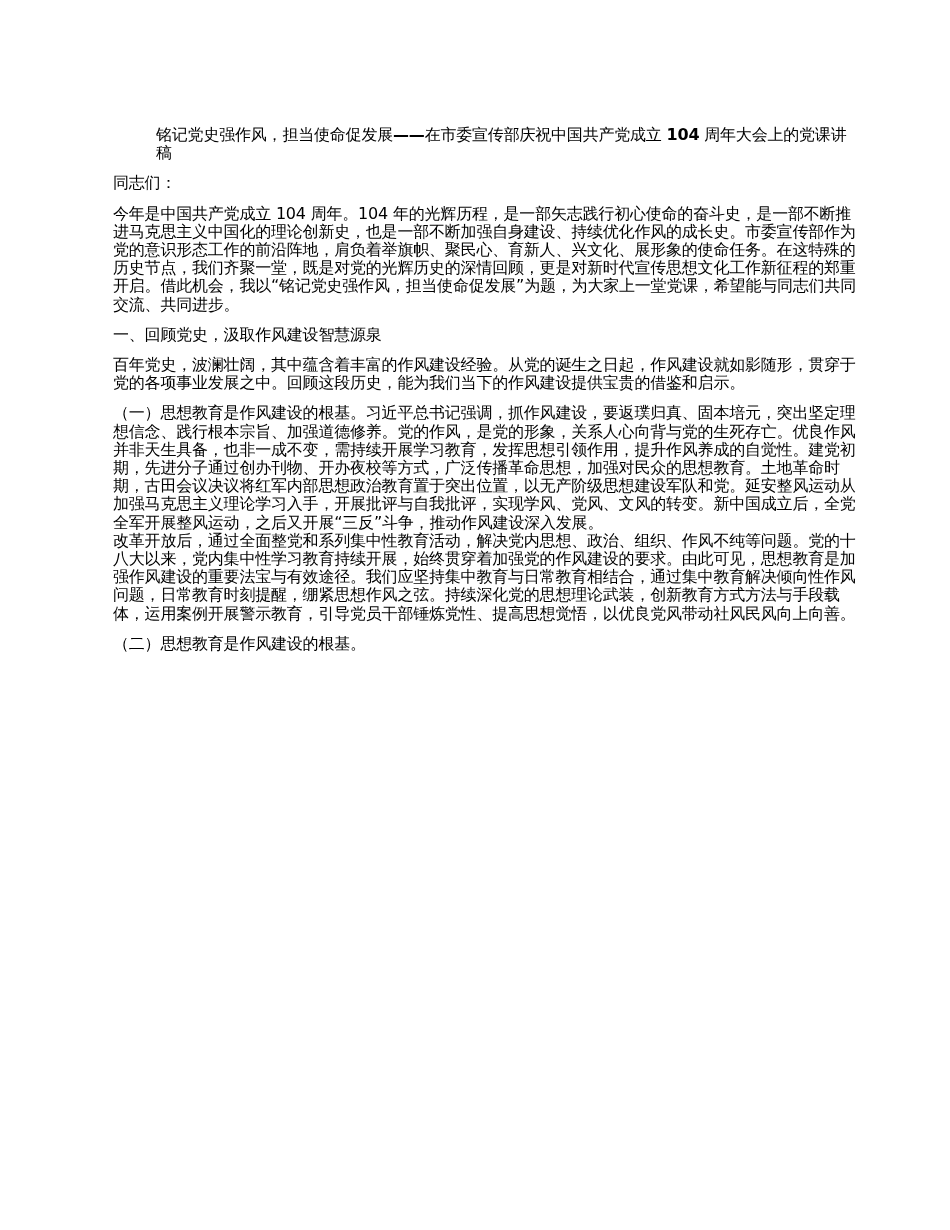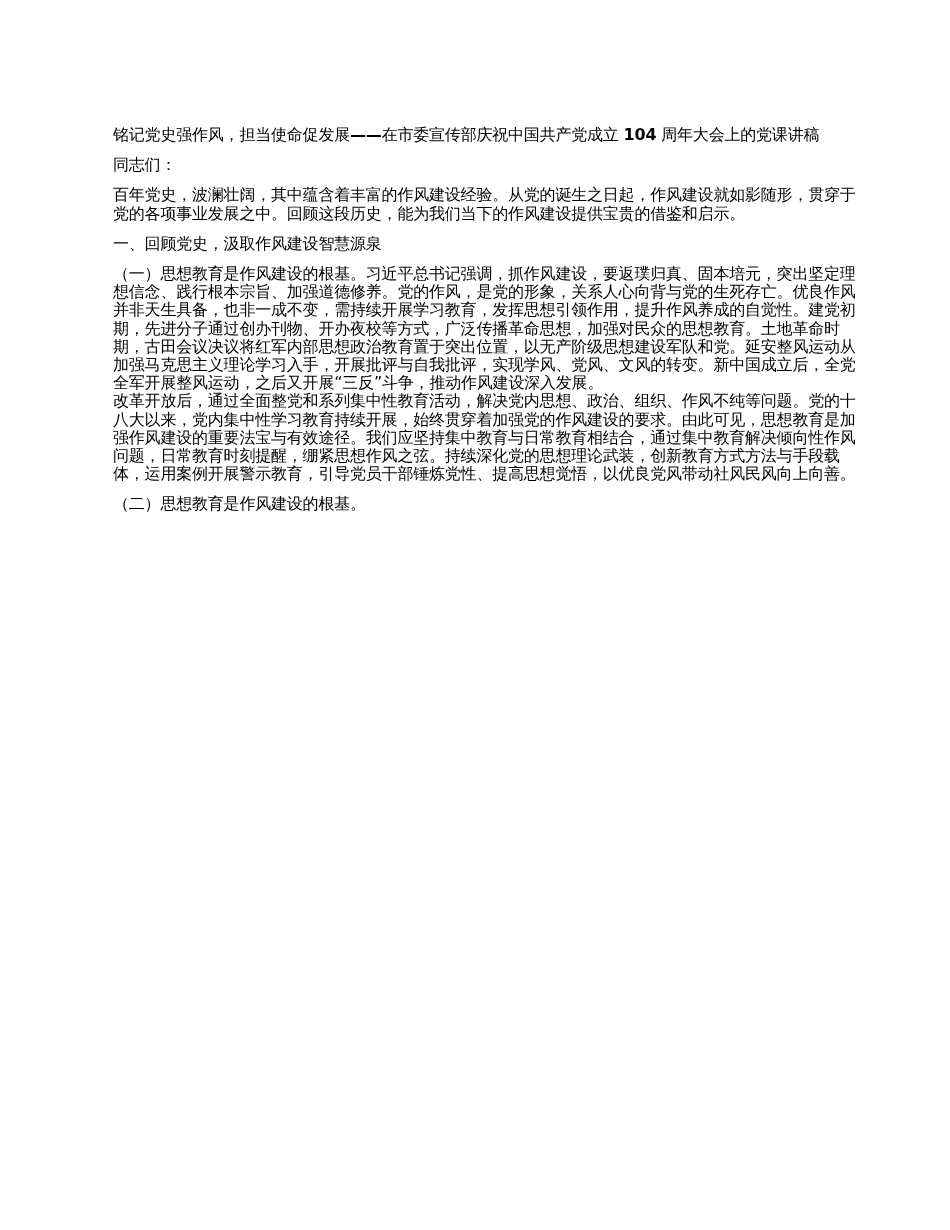--- a/index.html
+++ b/index.html
@@ -17,33 +17,34 @@
       top: 126px;
       width: 745px;
     }
     .para {
       font-size: 16px;
       line-height: 18.2px;
       margin: 0 0 12px 0;
       letter-spacing: -0.2px;
       word-break: break-all;
     }
-    .title { margin-bottom: 12px; }
+    .title { margin-bottom: 12px; margin-left: 43px; }
     .title .bold { font-weight: bold; }
     .heading { margin-bottom: 12px; }
   </style>
 </head>
 <body>
 
 <div class="page">
   <p class="para title"><span>铭记党史强作风，担当使命促发展</span><span class="bold">——</span><span>在市委宣传部庆祝中国共产党成立</span> <span class="bold">104</span> <span>周年大会上的党课讲稿</span></p>
 
   <p class="para">同志们：</p>
 
+  <p class="para">今年是中国共产党成立 104 周年。104 年的光辉历程，是一部矢志践行初心使命的奋斗史，是一部不断推进马克思主义中国化的理论创新史，也是一部不断加强自身建设、持续优化作风的成长史。市委宣传部作为党的意识形态工作的前沿阵地，肩负着举旗帜、聚民心、育新人、兴文化、展形象的使命任务。在这特殊的历史节点，我们齐聚一堂，既是对党的光辉历史的深情回顾，更是对新时代宣传思想文化工作新征程的郑重开启。借此机会，我以“铭记党史强作风，担当使命促发展”为题，为大家上一堂党课，希望能与同志们共同交流、共同进步。</p>
+
+  <p class="para heading">一、回顾党史，汲取作风建设智慧源泉</p>
 
   <p class="para">百年党史，波澜壮阔，其中蕴含着丰富的作风建设经验。从党的诞生之日起，作风建设就如影随形，贯穿于党的各项事业发展之中。回顾这段历史，能为我们当下的作风建设提供宝贵的借鉴和启示。</p>
-
-  <p class="para heading">一、回顾党史，汲取作风建设智慧源泉</p>
 
   <p class="para" style="margin-bottom:0"><span>（一）思想教育是作风建设的根基。习近平总书记强调，抓作风建设，要返璞归真、固本培元，突出坚定理想信念、践行根本宗旨、加强道德修养。党的作风，是党的形象，关系人心向背与党的生死存亡。优良作风并非天生具备，也非一成不变，需持续开展学习教育，发挥思想引领作用，提升作风养成的自觉性。建党初期，先进分子通过创办刊物、开办夜校等方式，广泛传播革命思想，加强对民众的思想教育。土地革命时期，古田会议决议将红军内部思想政治教育置于突出位置，以无产阶级思想建设军队和党。延安整风运动从加强马克思主义理论学习入手，开展批评与自我批评，实现学风、党风、文风的转变。新中国成立后，全党全军开展整风运动，之后又开展“三反”斗争，推动作风建设深入发展。</span><br><span>改革开放后，通过全面整党和系列集中性教育活动，解决党内思想、政治、组织、作风不纯等问题。党的十八大以来，党内集中性学习教育持续开展，始终贯穿着加强党的作风建设的要求。由此可见，思想教育是加强作风建设的重要法宝与有效途径。我们应坚持集中教育与日常教育相结合，通过集中教育解决倾向性作风问题，日常教育时刻提醒，绷紧思想作风之弦。持续深化党的思想理论武装，创新教育方式方法与手段载体，运用案例开展警示教育，引导党员干部锤炼党性、提高思想觉悟，以优良党风带动社风民风向上向善。</span></p>
 
   <p class="para heading" style="margin-top:12px">（二）思想教育是作风建设的根基。</p>
 </div>
 
 </body></html>

